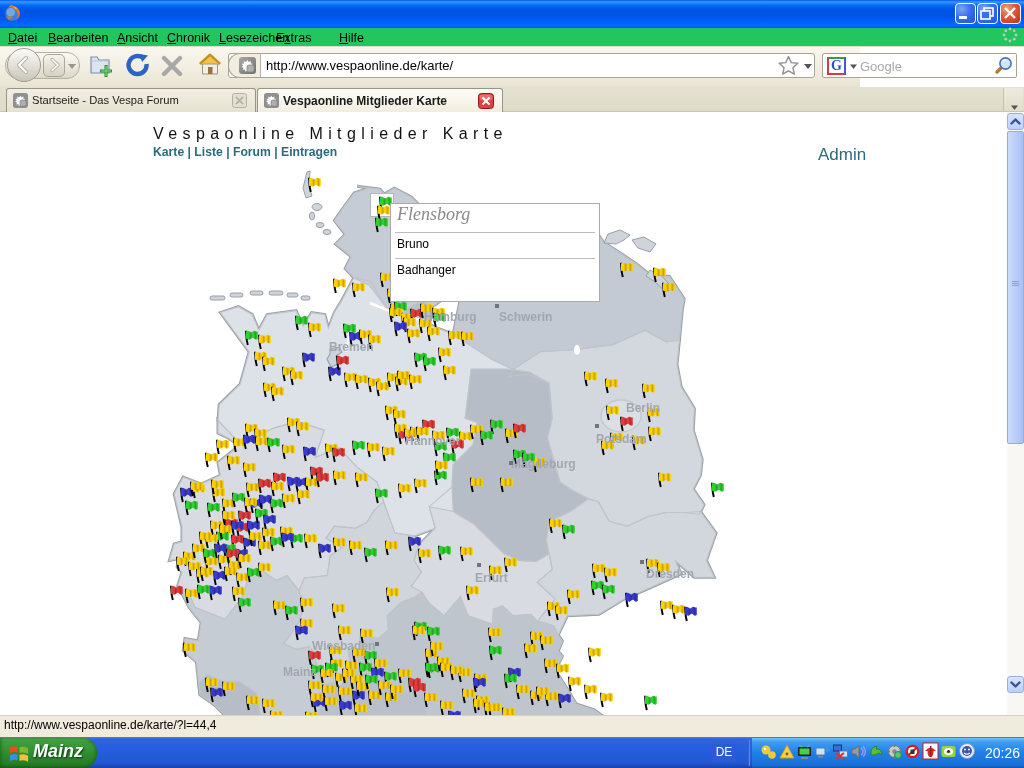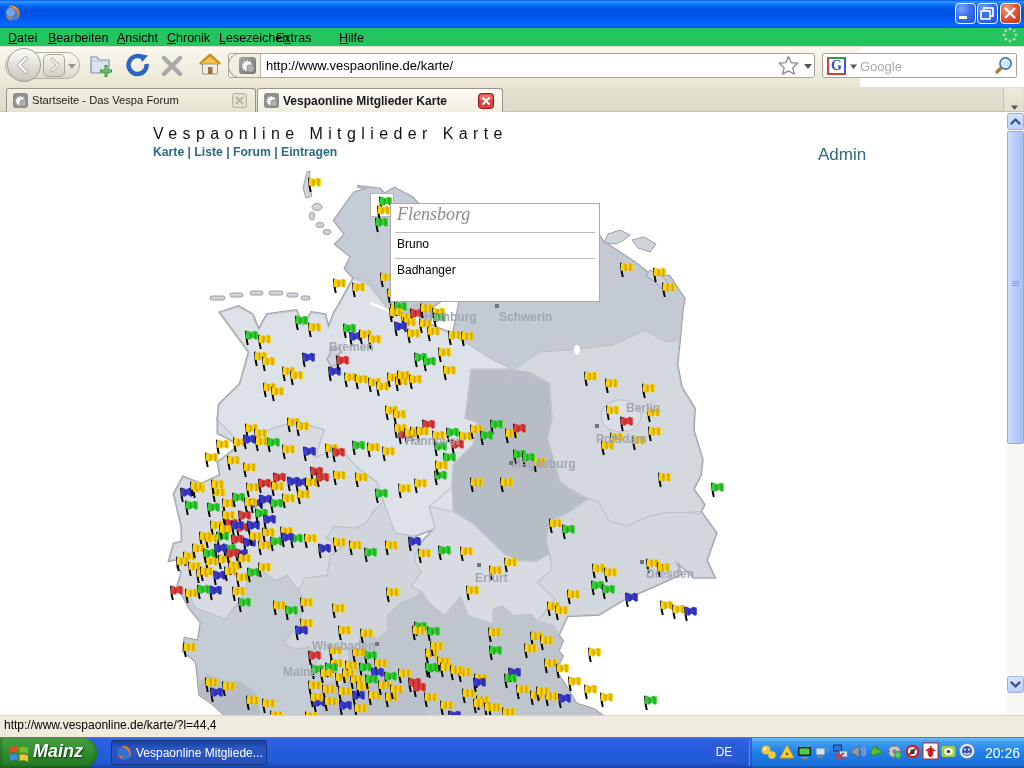--- a/index.html
+++ b/index.html
@@ -632,28 +632,20 @@
 <div id="taskbar">
  <div id="startbtn">
   <svg style="position:absolute;left:9px;top:6px" width="20" height="19" viewBox="0 0 22 20">
    <path d="M1,3.5 Q5,1 9.5,2.5 L9.5,9 Q5,7.5 1,10 Z" fill="#e84e1b"></path>
    <path d="M11.5,3 Q16,1.5 21,4 L21,10.5 Q16,8 11.5,9.5 Z" fill="#7eb92c"></path>
    <path d="M1,12 Q5,9.5 9.5,11 L9.5,17.5 Q5,16 1,18.5 Z" fill="#3a8ee8"></path>
    <path d="M11.5,11.5 Q16,10 21,12.5 L21,19 Q16,16.5 11.5,18 Z" fill="#f6c13a"></path>
   </svg>
   <span class="st">Mainz</span>
     </div>
- <div id="taskbtn">
-  <svg style="position:absolute;left:4px;top:4px" width="16" height="16" viewBox="0 0 20 20">
-   <circle cx="10" cy="10" r="8.6" fill="#2e6fd0"></circle>
-   <path d="M10,1.4 a8.6,8.6 0 0 1 8.6,8.6 a8.6,8.6 0 0 1 -4,7.2 a9,7 0 0 0 2,-6.2 a7,8 0 0 0 -3.4,-6 l-1.4,1.2 l-0.4,-2.6 a9,9 0 0 0 -4.6,-1 a8.6,8.6 0 0 1 3.2,-1.2 z" fill="#e87a1e"></path>
-   <path d="M3,14 a8.6,8.6 0 0 0 6,4.1 a6,6 0 0 1 -3,-3 a5,5 0 0 0 4,0.4 l-2,-1.6 z" fill="#e87a1e"></path>
-  </svg>
-  <span style="position:absolute;left:24px;top:5px">Vespaonline Mitgliede...</span>
-    </div>
  <div style="position:absolute;left:748px;top:3px;width:2px;height:26px;background:linear-gradient(90deg,#1c4fc0,#6f9ef0)"></div>
     <div id="tray">
   <svg style="position:absolute;left:0px;top:0px" width="272" height="30" viewBox="0 0 272 30">
 
    <g transform="translate(9,7)">
           <circle cx="5" cy="5" r="4.5" fill="#f3c83a"></circle>
           <circle cx="11" cy="10" r="3.8" fill="#f3c83a"></circle>
           <circle cx="4" cy="4" r="1.2" fill="#fff"></circle>
         </g>
    <g transform="translate(27,6)">

